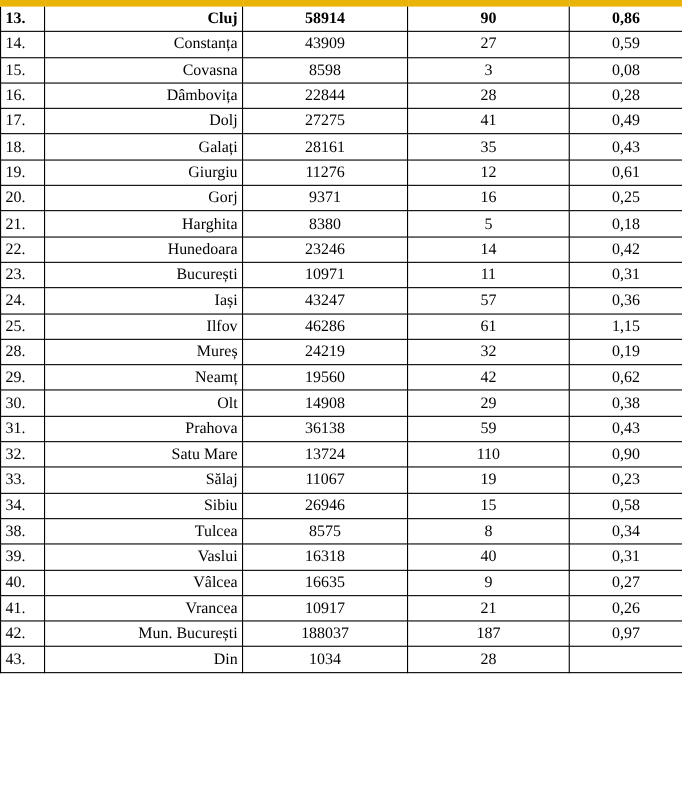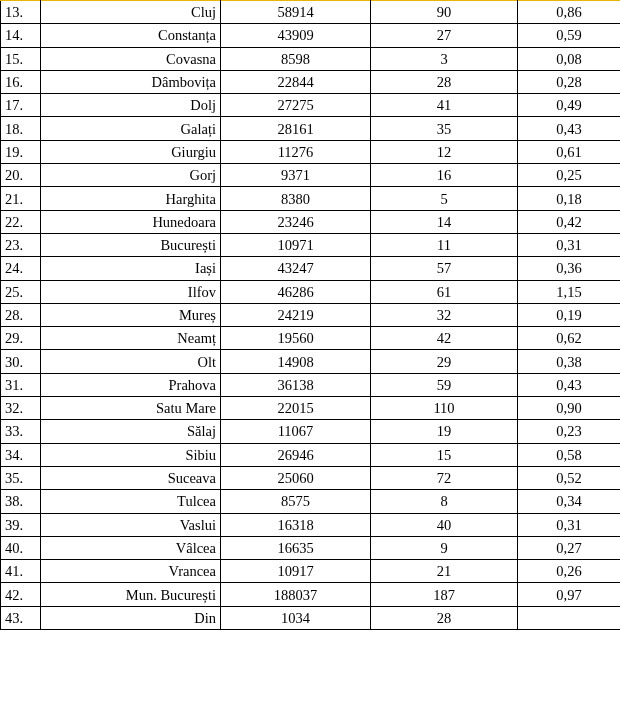--- a/index.html
+++ b/index.html
@@ -47,21 +47,22 @@
   }
   td.name {
     text-align: right;
     padding-left: 6px;
   }
   td.num {
     text-align: center;
   }
   
   table.data-table tr:first-child td {
-    border-top: 1px solid #eab308;
+    border-top: 6px solid #eab308;
+    font-weight: bold;
   }
 </style>
 </head>
 <body>
 
 <div class="sheet">
   <table class="data-table">
     <colgroup>
       <col class="c-index">
       <col class="c-name">
@@ -185,46 +186,39 @@
         <tr>
           <td class="idx">31.</td>
           <td class="name">Prahova</td>
           <td class="num">36138</td>
           <td class="num">59</td>
           <td class="num">0,43</td>
         </tr>
         <tr>
           <td class="idx">32.</td>
           <td class="name">Satu Mare</td>
-          <td class="num">22015</td>
+          <td class="num">13724</td>
           <td class="num">110</td>
           <td class="num">0,90</td>
         </tr>
         <tr>
           <td class="idx">33.</td>
           <td class="name">Sălaj</td>
           <td class="num">11067</td>
           <td class="num">19</td>
           <td class="num">0,23</td>
         </tr>
         <tr>
           <td class="idx">34.</td>
           <td class="name">Sibiu</td>
           <td class="num">26946</td>
           <td class="num">15</td>
           <td class="num">0,58</td>
         </tr>
         <tr>
-          <td class="idx">35.</td>
-          <td class="name">Suceava</td>
-          <td class="num">25060</td>
-          <td class="num">72</td>
-          <td class="num">0,52</td>
-        </tr>
-        <tr>
           <td class="idx">38.</td>
           <td class="name">Tulcea</td>
           <td class="num">8575</td>
           <td class="num">8</td>
           <td class="num">0,34</td>
         </tr>
         <tr>
           <td class="idx">39.</td>
           <td class="name">Vaslui</td>
           <td class="num">16318</td>

